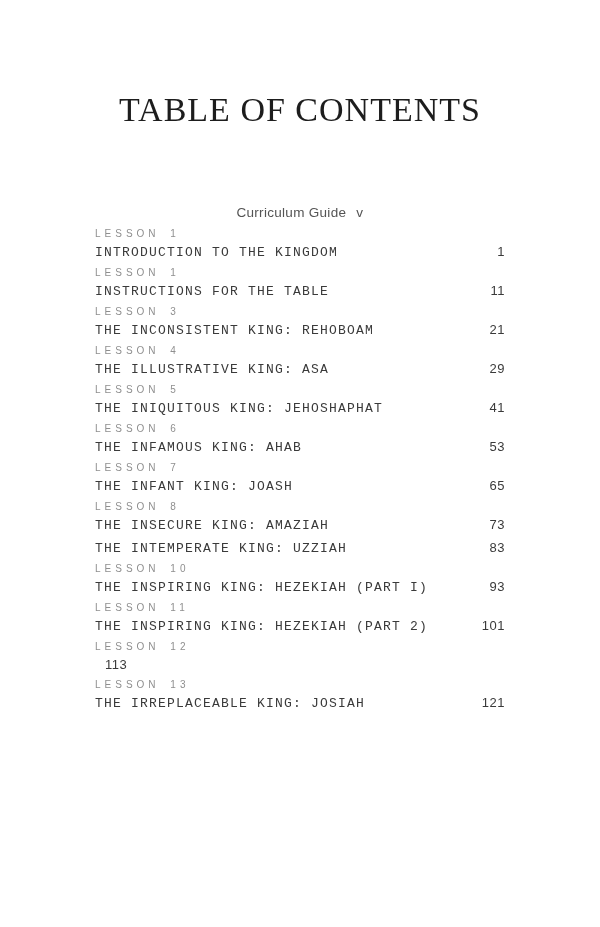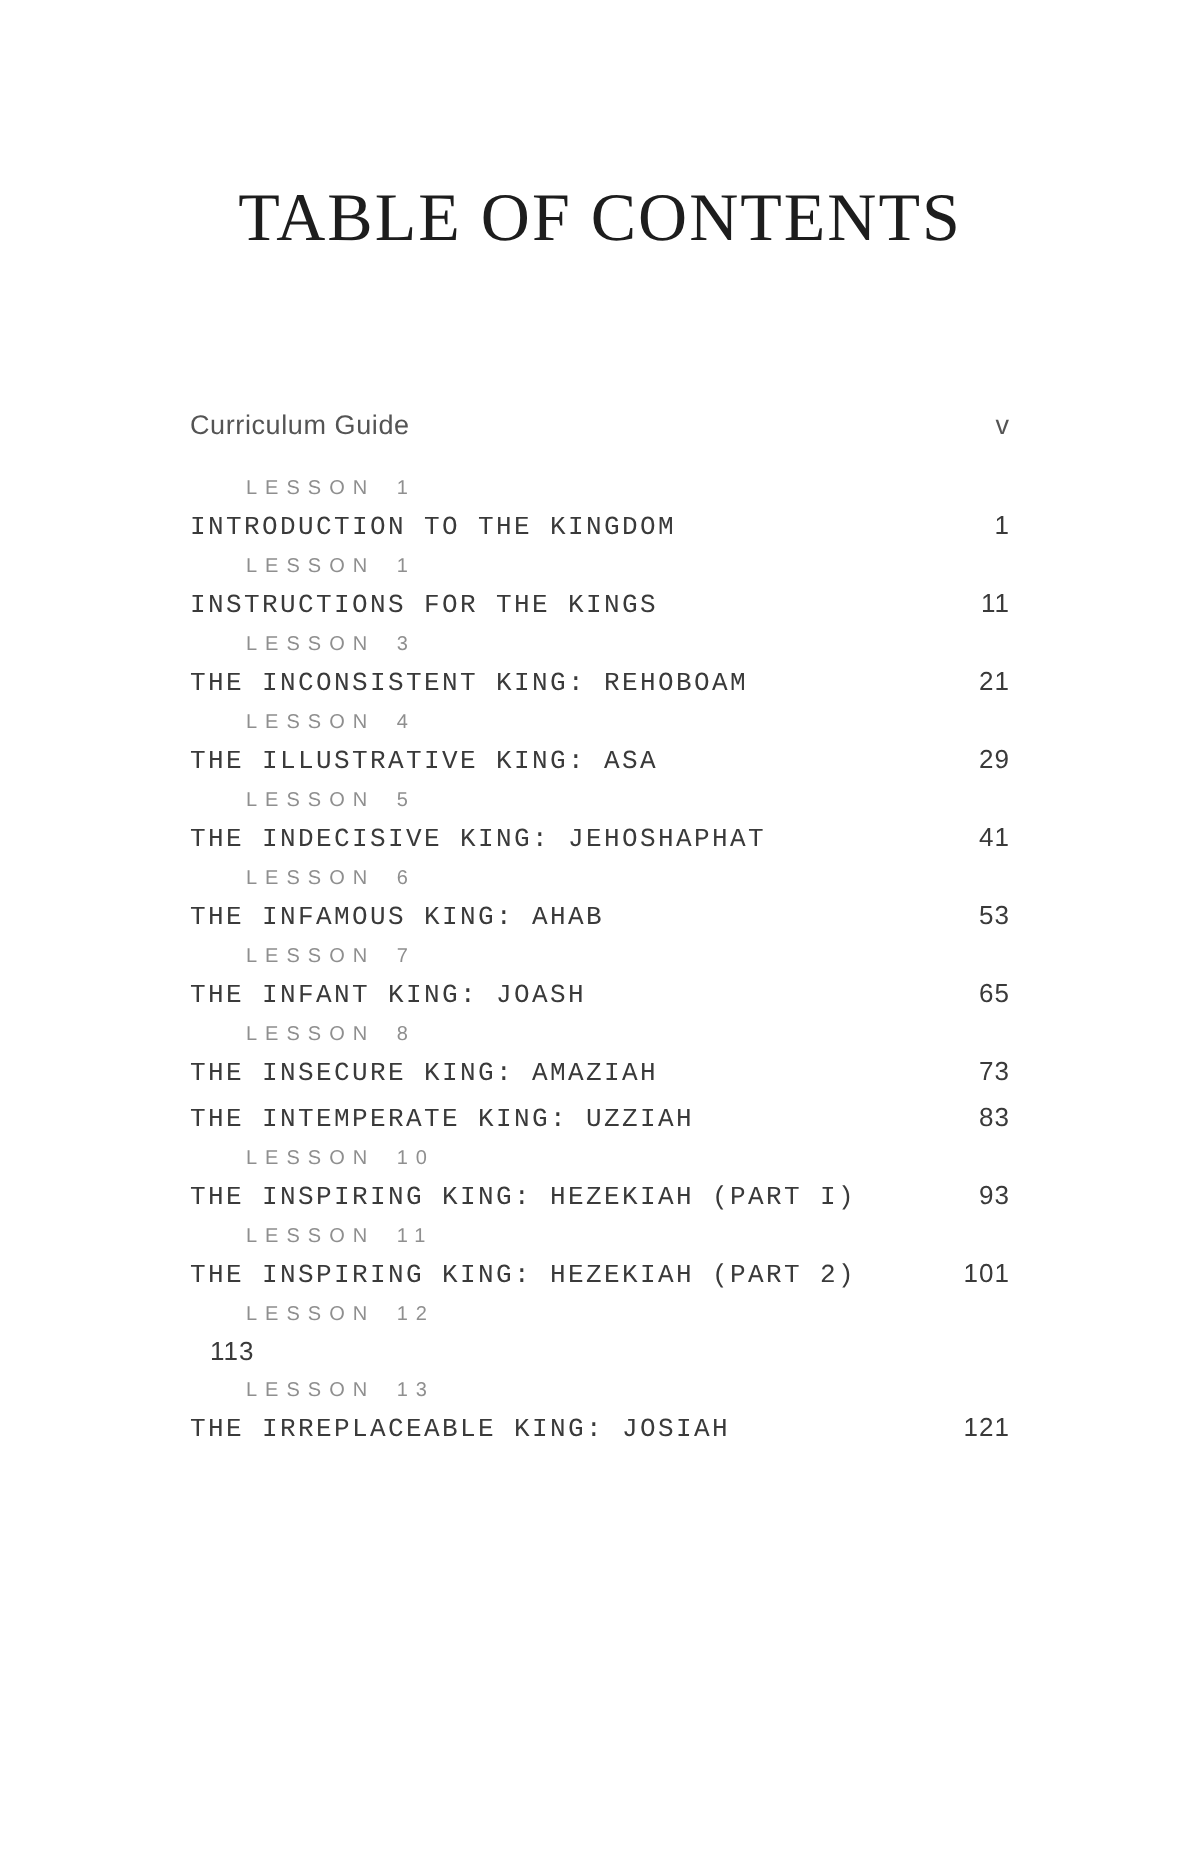--- a/index.html
+++ b/index.html
@@ -25,39 +25,38 @@
     line-height: 33px;
     letter-spacing: 1px;
     color: #1d1d1d;
   }
   .toc {
     width: 410px;
     margin: 78px auto 0 auto;
   }
   .front-row {
     display: flex;
-    justify-content: space-between;
+    justify-content: center;
     align-items: baseline;
     font-size: 13.5px;
     line-height: 17px;
     letter-spacing: 0.3px;
     color: #545454;
-    margin-bottom: 18px;
+    margin-bottom: 7px;
   }
   .lesson {
     margin-bottom: 6px;
   }
   .eyebrow {
     font-size: 10px;
     line-height: 12px;
     letter-spacing: 4px;
     word-spacing: 4px;
     color: #8f8f8f;
     margin-bottom: 4px;
-    margin-left: 28px;
   }
   .entry-row {
     display: flex;
     justify-content: space-between;
     align-items: baseline;
     font-size: 13px;
     line-height: 16px;
     letter-spacing: 1.2px;
     color: #3a3a3a;
   }
@@ -88,21 +87,21 @@
       <div class="eyebrow">LESSON 1</div>
       <div class="entry-row">
         <span class="entry-title">INTRODUCTION TO THE KINGDOM</span>
         <span class="page-num">1</span>
       </div>
     </div>
 
     <div class="lesson">
       <div class="eyebrow">LESSON 1</div>
       <div class="entry-row">
-        <span class="entry-title">INSTRUCTIONS FOR THE KINGS</span>
+        <span class="entry-title">INSTRUCTIONS FOR THE TABLE</span>
         <span class="page-num">11</span>
       </div>
     </div>
 
     <div class="lesson">
       <div class="eyebrow">LESSON 3</div>
       <div class="entry-row">
         <span class="entry-title">THE INCONSISTENT KING: REHOBOAM</span>
         <span class="page-num">21</span>
       </div>
@@ -112,21 +111,21 @@
       <div class="eyebrow">LESSON 4</div>
       <div class="entry-row">
         <span class="entry-title">THE ILLUSTRATIVE KING: ASA</span>
         <span class="page-num">29</span>
       </div>
     </div>
 
     <div class="lesson">
       <div class="eyebrow">LESSON 5</div>
       <div class="entry-row">
-        <span class="entry-title">THE INDECISIVE KING: JEHOSHAPHAT</span>
+        <span class="entry-title">THE INIQUITOUS KING: JEHOSHAPHAT</span>
         <span class="page-num">41</span>
       </div>
     </div>
 
     <div class="lesson">
       <div class="eyebrow">LESSON 6</div>
       <div class="entry-row">
         <span class="entry-title">THE INFAMOUS KING: AHAB</span>
         <span class="page-num">53</span>
       </div>

